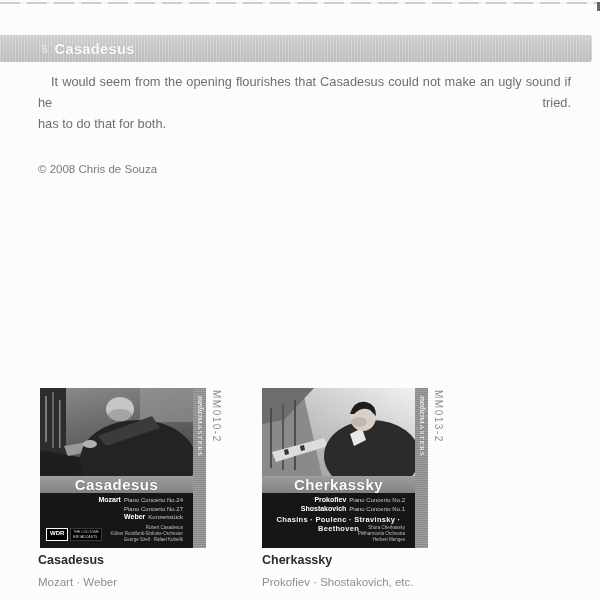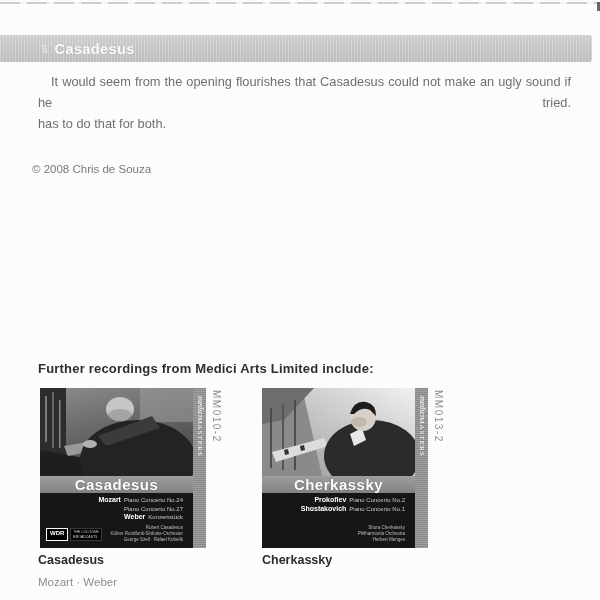--- a/index.html
+++ b/index.html
@@ -18,21 +18,21 @@
     background:repeating-linear-gradient(90deg,rgba(255,255,255,.28) 0 1px,rgba(0,0,0,0) 1px 3px);}
   .page-num{font-size:10px;color:#ededed;margin-right:7px;position:relative;top:1px;z-index:1;}
   .header-title{font-size:14.5px;font-weight:bold;color:#fdfdfd;letter-spacing:.4px;z-index:1;
     text-shadow:0 0 1px rgba(120,120,120,.5);}
   
   .article{position:absolute;left:38px;top:71px;width:533px;color:#6f6f6f;
     font-size:12.8px;line-height:21px;}
   .jline{text-align:justify;text-align-last:justify;}
   .lastline{text-align:left;}
   .indent{text-indent:13px;}
-  .copyright{position:absolute;left:32px;top:163px;font-size:11.5px;color:#7a7a7a;}
+  .copyright{position:absolute;left:38px;top:163px;font-size:11.5px;color:#7a7a7a;}
   
   .promo-heading{position:absolute;left:38px;top:361px;font-size:13px;font-weight:bold;
     color:#2e2e2e;letter-spacing:.2px;}
   .album{position:absolute;top:388px;width:166px;height:160px;display:flex;}
   .album-1{left:40px;} .album-2{left:262px;}
   .album-content{width:153px;display:flex;flex-direction:column;}
   .photo{height:88px;overflow:hidden;} .photo svg{display:block;}
   .title-bar{height:17px;background:linear-gradient(#9e9e9e,#828282);color:#fff;
     font-weight:bold;font-size:15px;line-height:17px;text-align:center;letter-spacing:.5px;
     text-shadow:0 0 1px rgba(0,0,0,.45);}
@@ -74,21 +74,20 @@
     <span class="header-title">Casadesus</span>
   </div>
 
   <div class="article">
     <div class="jline indent">It would seem from the opening flourishes that Casadesus could not make an ugly sound if he tried.</div>
     <div class="lastline">has to do that for both.</div>
   </div>
 
   <div class="copyright">© 2008 Chris de Souza</div>
 
-  <div class="promo-heading">Further recordings from Medici Arts Limited include:</div>
 
   <div class="album album-1">
     <div class="album-content">
       <div class="photo">
         <svg width="153" height="88" viewBox="0 0 153 88" preserveAspectRatio="none">
           <defs>
             <linearGradient id="bg1" x1="0" y1="0" x2="0.4" y2="1">
               <stop offset="0" stop-color="#8d8d8d"></stop>
                 <stop offset="1" stop-color="#474747"></stop>
             </linearGradient>
@@ -162,20 +161,21 @@
           <path d="M88,26 Q92,12 104,14 Q114,16 114,28 L108,22 Q100,18 92,26 Z" fill="#1d1d1d"></path>
           <ellipse cx="97" cy="34" rx="8" ry="5" fill="#c2b8ae"></ellipse>
         </svg>
       </div>
       <div class="title-bar">Cherkassky</div>
       <div class="black-band">
         <div class="tracks">
           <div class="track"><b>Prokofiev</b><span>Piano Concerto No.2</span></div>
           <div class="track"><b>Shostakovich</b><span>Piano Concerto No.1</span></div>
         </div>
+        <div class="encores">Chasins · Poulenc · Stravinsky · Beethoven</div>
         <div class="credits">
           <div>Shura Cherkassky</div>
           <div>Philharmonia Orchestra</div>
           <div>Herbert Menges</div>
         </div>
       </div>
     </div>
     <div class="spine">
       <div class="spine-text">
         <span class="spine-medici">medici</span><span class="spine-masters">MASTERS</span>
@@ -183,14 +183,15 @@
     </div>
   </div>
   <div class="catalog catalog-2">MM013-2</div>
 
   <div class="caption caption-1">
     <div class="caption-title">Casadesus</div>
     <div class="caption-sub">Mozart · Weber</div>
   </div>
   <div class="caption caption-2">
     <div class="caption-title">Cherkassky</div>
+    <div class="caption-sub">Prokofiev · Shostakovich, etc.</div>
   </div>
 </div>
 
 </body></html>

